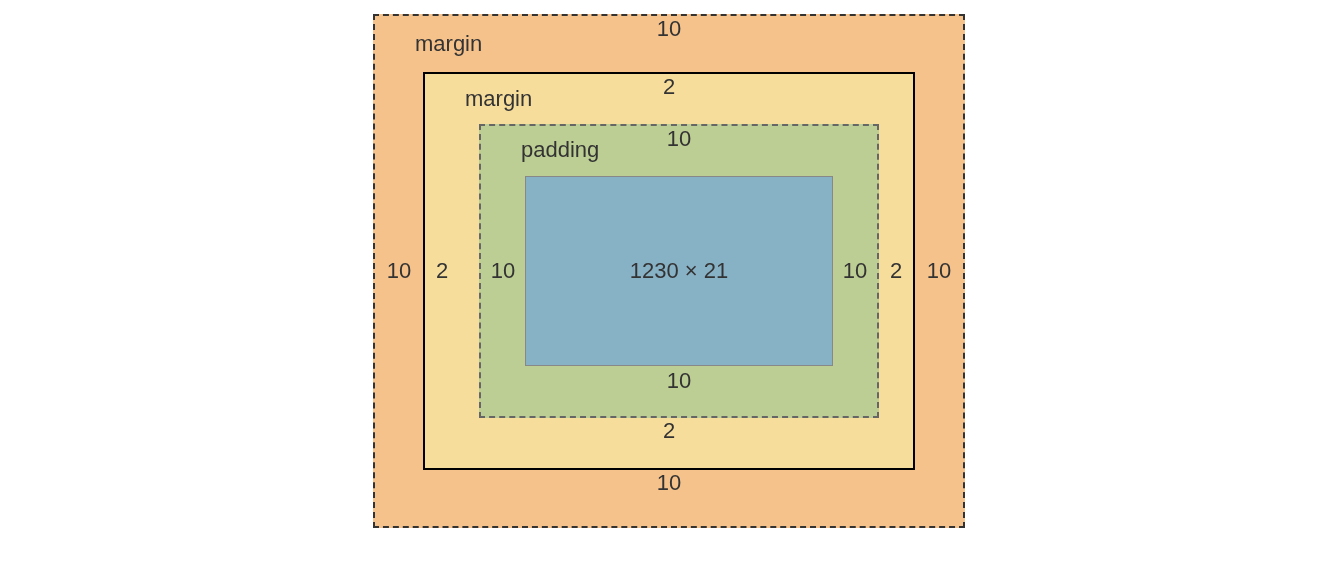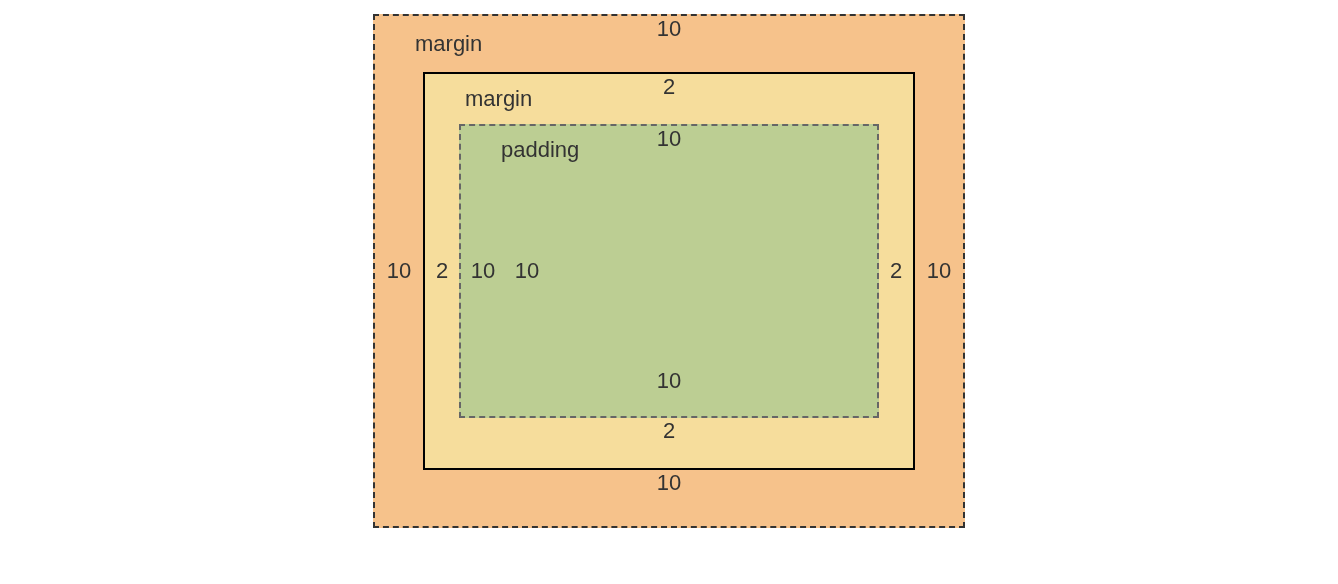--- a/index.html
+++ b/index.html
@@ -75,20 +75,21 @@
     background: #f6dd9c;
     flex: 1;
   }
   .border-box .edge-top, .border-box .edge-bottom { height: 50px; }
   .border-box .side { width: 34px; }
 
   .padding-box {
     border: 2px dashed #666;
     background: #bcce93;
     flex: 1;
+    margin-left: 20px;
   }
   .padding-box .edge-top, .padding-box .edge-bottom { height: 48px; }
   .padding-box .side { width: 44px; }
 
   .content-box {
     flex: 1;
     border: 1.5px solid #888;
     background: #87b1c5;
     display: flex;
     align-items: center;
@@ -134,20 +135,23 @@
             <div class="side">2</div>
 
             <div class="layer padding-box">
               <div class="edge-top">
                 <span class="name">padding</span>
                 <span class="val">10</span>
               </div>
               <div class="row-mid">
                 <div class="side">10</div>
 
+                <div class="content-box">
+                  <span>1230 × 21</span>
+                </div>
 
                 <div class="side">10</div>
               </div>
               <div class="edge-bottom">
                 <span class="val">10</span>
               </div>
             </div>
 
             <div class="side">2</div>
           </div>

